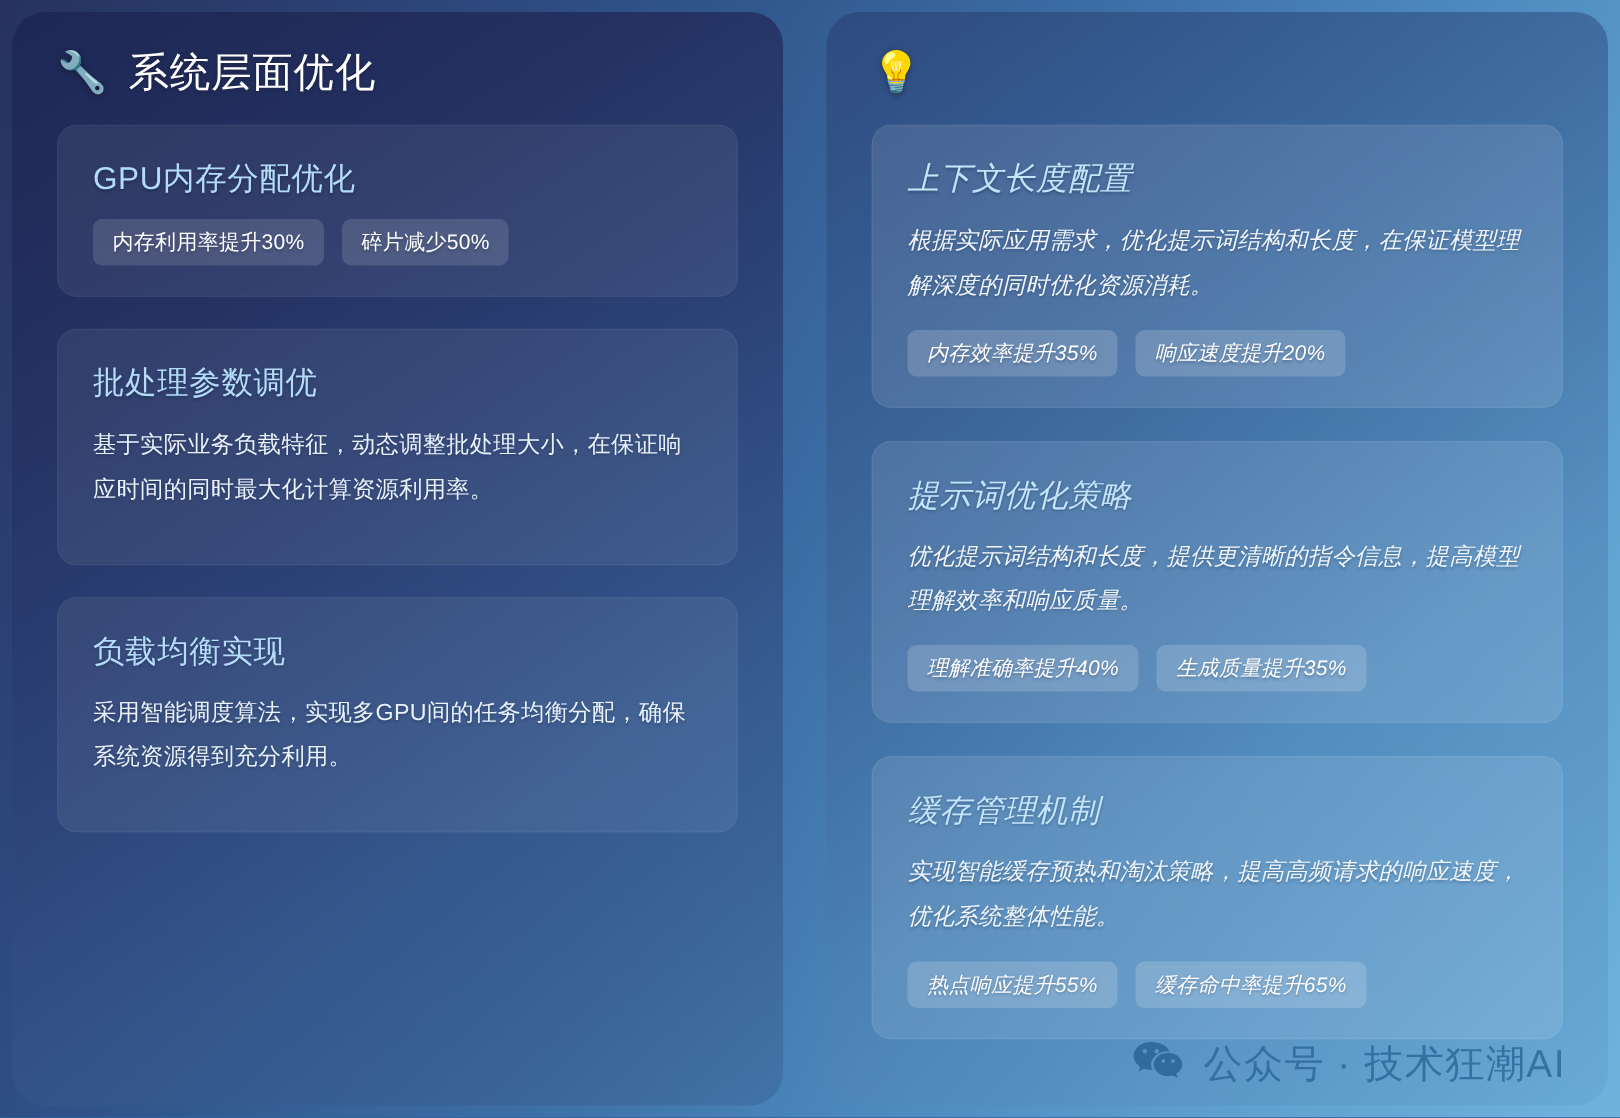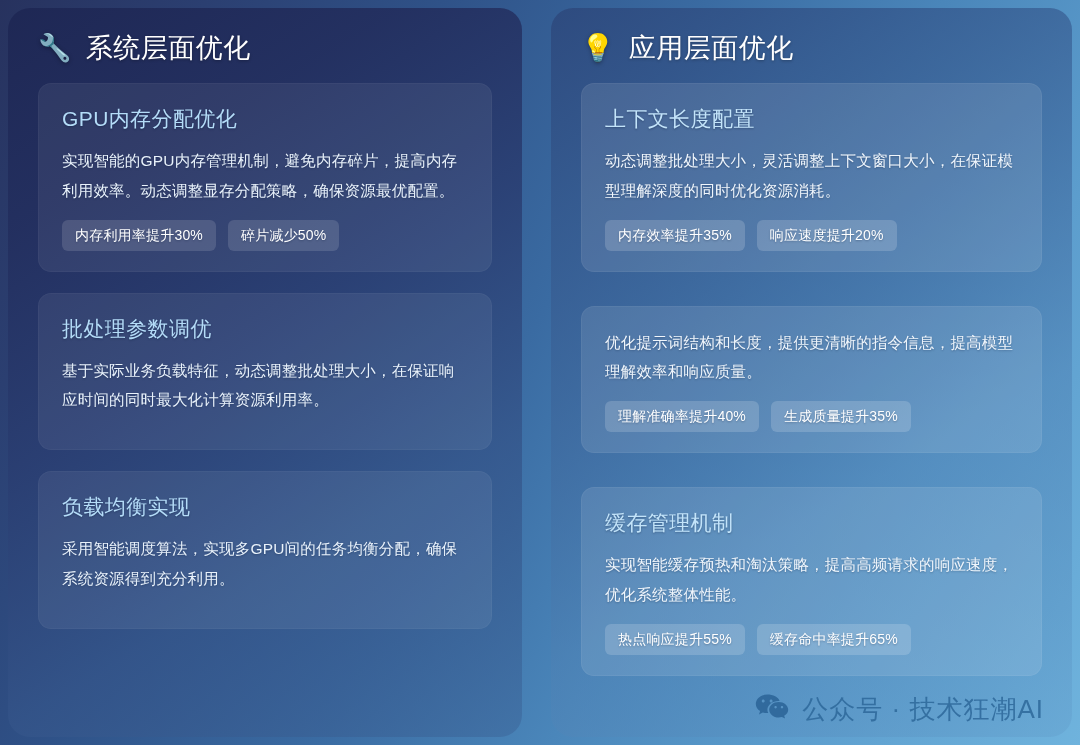--- a/index.html
+++ b/index.html
@@ -93,21 +93,21 @@
   }
 
   
   .card-list {
     padding: 0 30px;
     margin-top: 21px;
     display: flex;
     flex-direction: column;
   }
   #panel-left .card-list { gap: 21px; }
-  #panel-right .card-list { gap: 34px; }
+  #panel-right .card-list { gap: 22px; font-style: italic; }
 
   .card {
     border-radius: 13px;
     padding: 22px 24px 21px 24px;
     box-sizing: border-box;
   }
   #panel-left .card {
     background: rgba(255,255,255,0.068);
     box-shadow: inset 0 0 0 1px rgba(255,255,255,0.035);
   }
@@ -156,21 +156,21 @@
     background: rgba(255,255,255,0.17);
     text-align: right;
   }
 
   
   #watermark {
     position: absolute;
     right: 36px;
     bottom: 18px;
     display: flex;
-    align-items: center;
+    align-items: flex-end;
     gap: 13px;
     color: #2c6598;
     opacity: .88;
   }
   #watermark .wm-text {
     font-size: 26px;
     font-weight: 400;
     letter-spacing: 1px;
     color: #2f6a9c;
     white-space: nowrap;
@@ -185,21 +185,20 @@
   <section class="panel" id="panel-left">
     <div class="panel-head">
       <span class="head-icon">🔧</span>
       <span class="head-title">系统层面优化</span>
     </div>
 
     <div class="card-list">
 
       <article class="card">
         <h3 class="card-title">GPU内存分配优化</h3>
-        <p class="card-desc">实现智能的GPU内存管理机制，避免内存碎片，提高内存利用效率。动态调整显存分配策略，确保资源最优配置。</p>
         <div class="tag-row">
           <span class="tag">内存利用率提升30%</span>
           <span class="tag">碎片减少50%</span>
         </div>
       </article>
 
       <article class="card">
         <h3 class="card-title">批处理参数调优</h3>
         <p class="card-desc">基于实际业务负载特征，动态调整批处理大小，在保证响应时间的同时最大化计算资源利用率。</p>
       </article>
@@ -208,35 +207,35 @@
         <h3 class="card-title">负载均衡实现</h3>
         <p class="card-desc">采用智能调度算法，实现多GPU间的任务均衡分配，确保系统资源得到充分利用。</p>
       </article>
 
     </div>
   </section>
 
   <section class="panel" id="panel-right">
     <div class="panel-head">
       <span class="head-icon">💡</span>
-      <span class="head-title">应用层面优化</span>
     </div>
 
     <div class="card-list">
 
       <article class="card">
         <h3 class="card-title">上下文长度配置</h3>
-        <p class="card-desc">动态调整批处理大小，灵活调整上下文窗口大小，在保证模型理解深度的同时优化资源消耗。</p>
+        <p class="card-desc">根据实际应用需求，优化提示词结构和长度，在保证模型理解深度的同时优化资源消耗。</p>
         <div class="tag-row">
           <span class="tag">内存效率提升35%</span>
           <span class="tag">响应速度提升20%</span>
         </div>
       </article>
 
       <article class="card">
+        <h3 class="card-title">提示词优化策略</h3>
         <p class="card-desc">优化提示词结构和长度，提供更清晰的指令信息，提高模型理解效率和响应质量。</p>
         <div class="tag-row">
           <span class="tag">理解准确率提升40%</span>
           <span class="tag">生成质量提升35%</span>
         </div>
       </article>
 
       <article class="card">
         <h3 class="card-title">缓存管理机制</h3>
         <p class="card-desc">实现智能缓存预热和淘汰策略，提高高频请求的响应速度，优化系统整体性能。</p>

